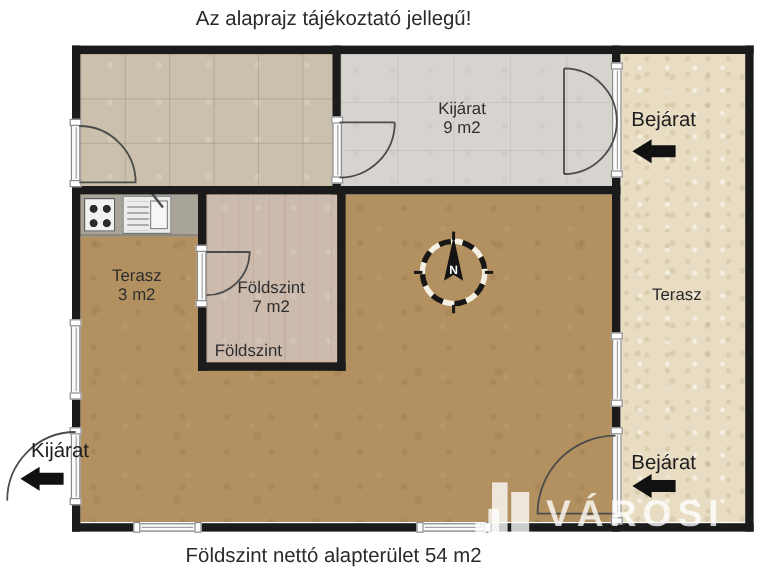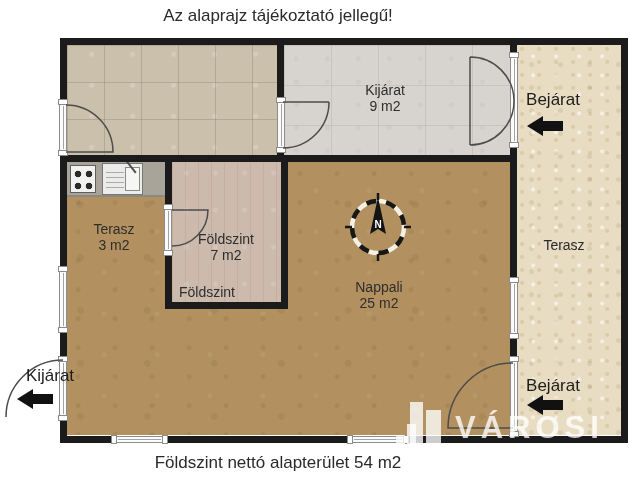--- a/index.html
+++ b/index.html
@@ -158,24 +158,20 @@
   </div>
   <div class="rlabel" style="left:114px; top:237px;">
     <div>Terasz</div>
     <div>3 m2</div>
   </div>
   <div class="rlabel" style="left:226px; top:247px;">
     <div>Földszint</div>
     <div>7 m2</div>
   </div>
   <div class="rlabel" style="left:207px; top:292px;">Földszint</div>
-  <div class="rlabel" style="left:379px; top:295px;">
-    <div>Nappali</div>
-    <div>25 m2</div>
-  </div>
   <div class="blabel terrace-label" style="left:564px; top:245px;">Terasz</div>
   <div class="blabel" style="left:553px; top:100px;">Bejárat</div>
   <div class="blabel" style="left:553px; top:386px;">Bejárat</div>
   <div class="blabel" style="left:33px; top:376px;margin-left:17px;">Kijárat</div>
 
   <svg class="overlay" style="left:396px; top:401px;" width="48" height="46" viewBox="0 0 48 46">
     <g fill="rgba(255,255,255,0.78)">
       <rect x="0" y="34" width="9" height="12"></rect>
       <rect x="11" y="23" width="9" height="23"></rect>
       <rect x="14" y="1" width="13" height="45"></rect>

